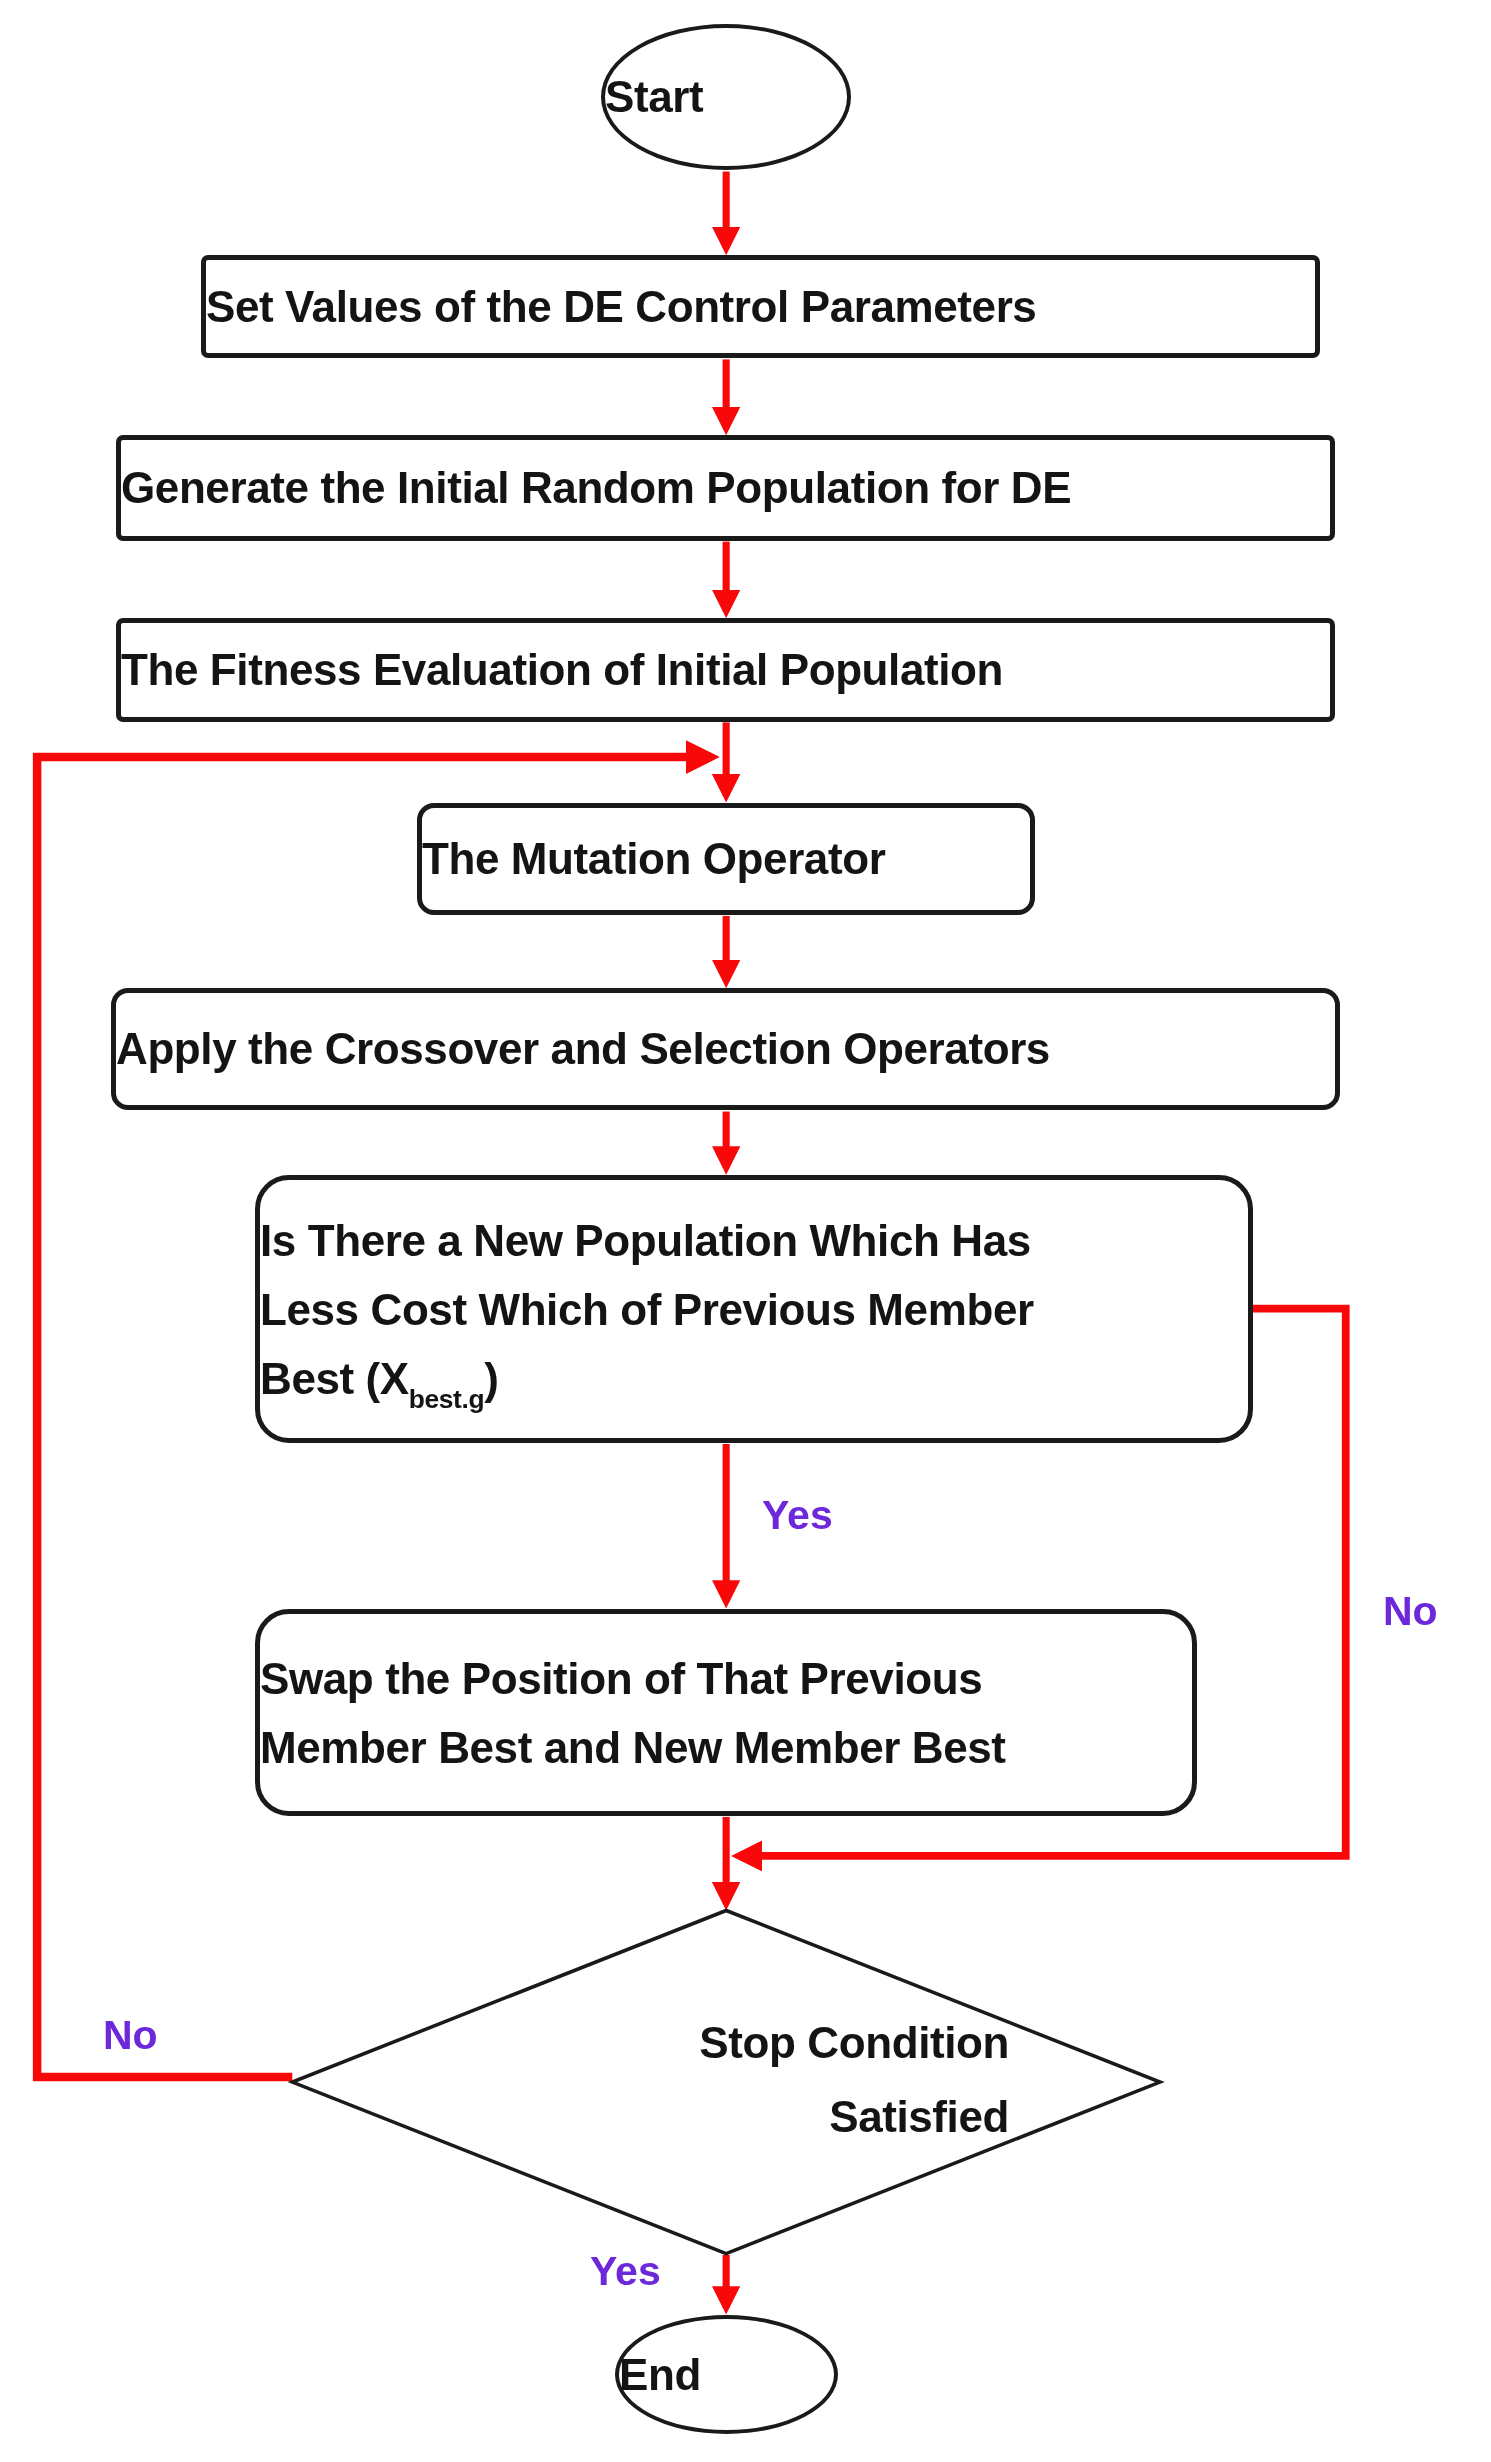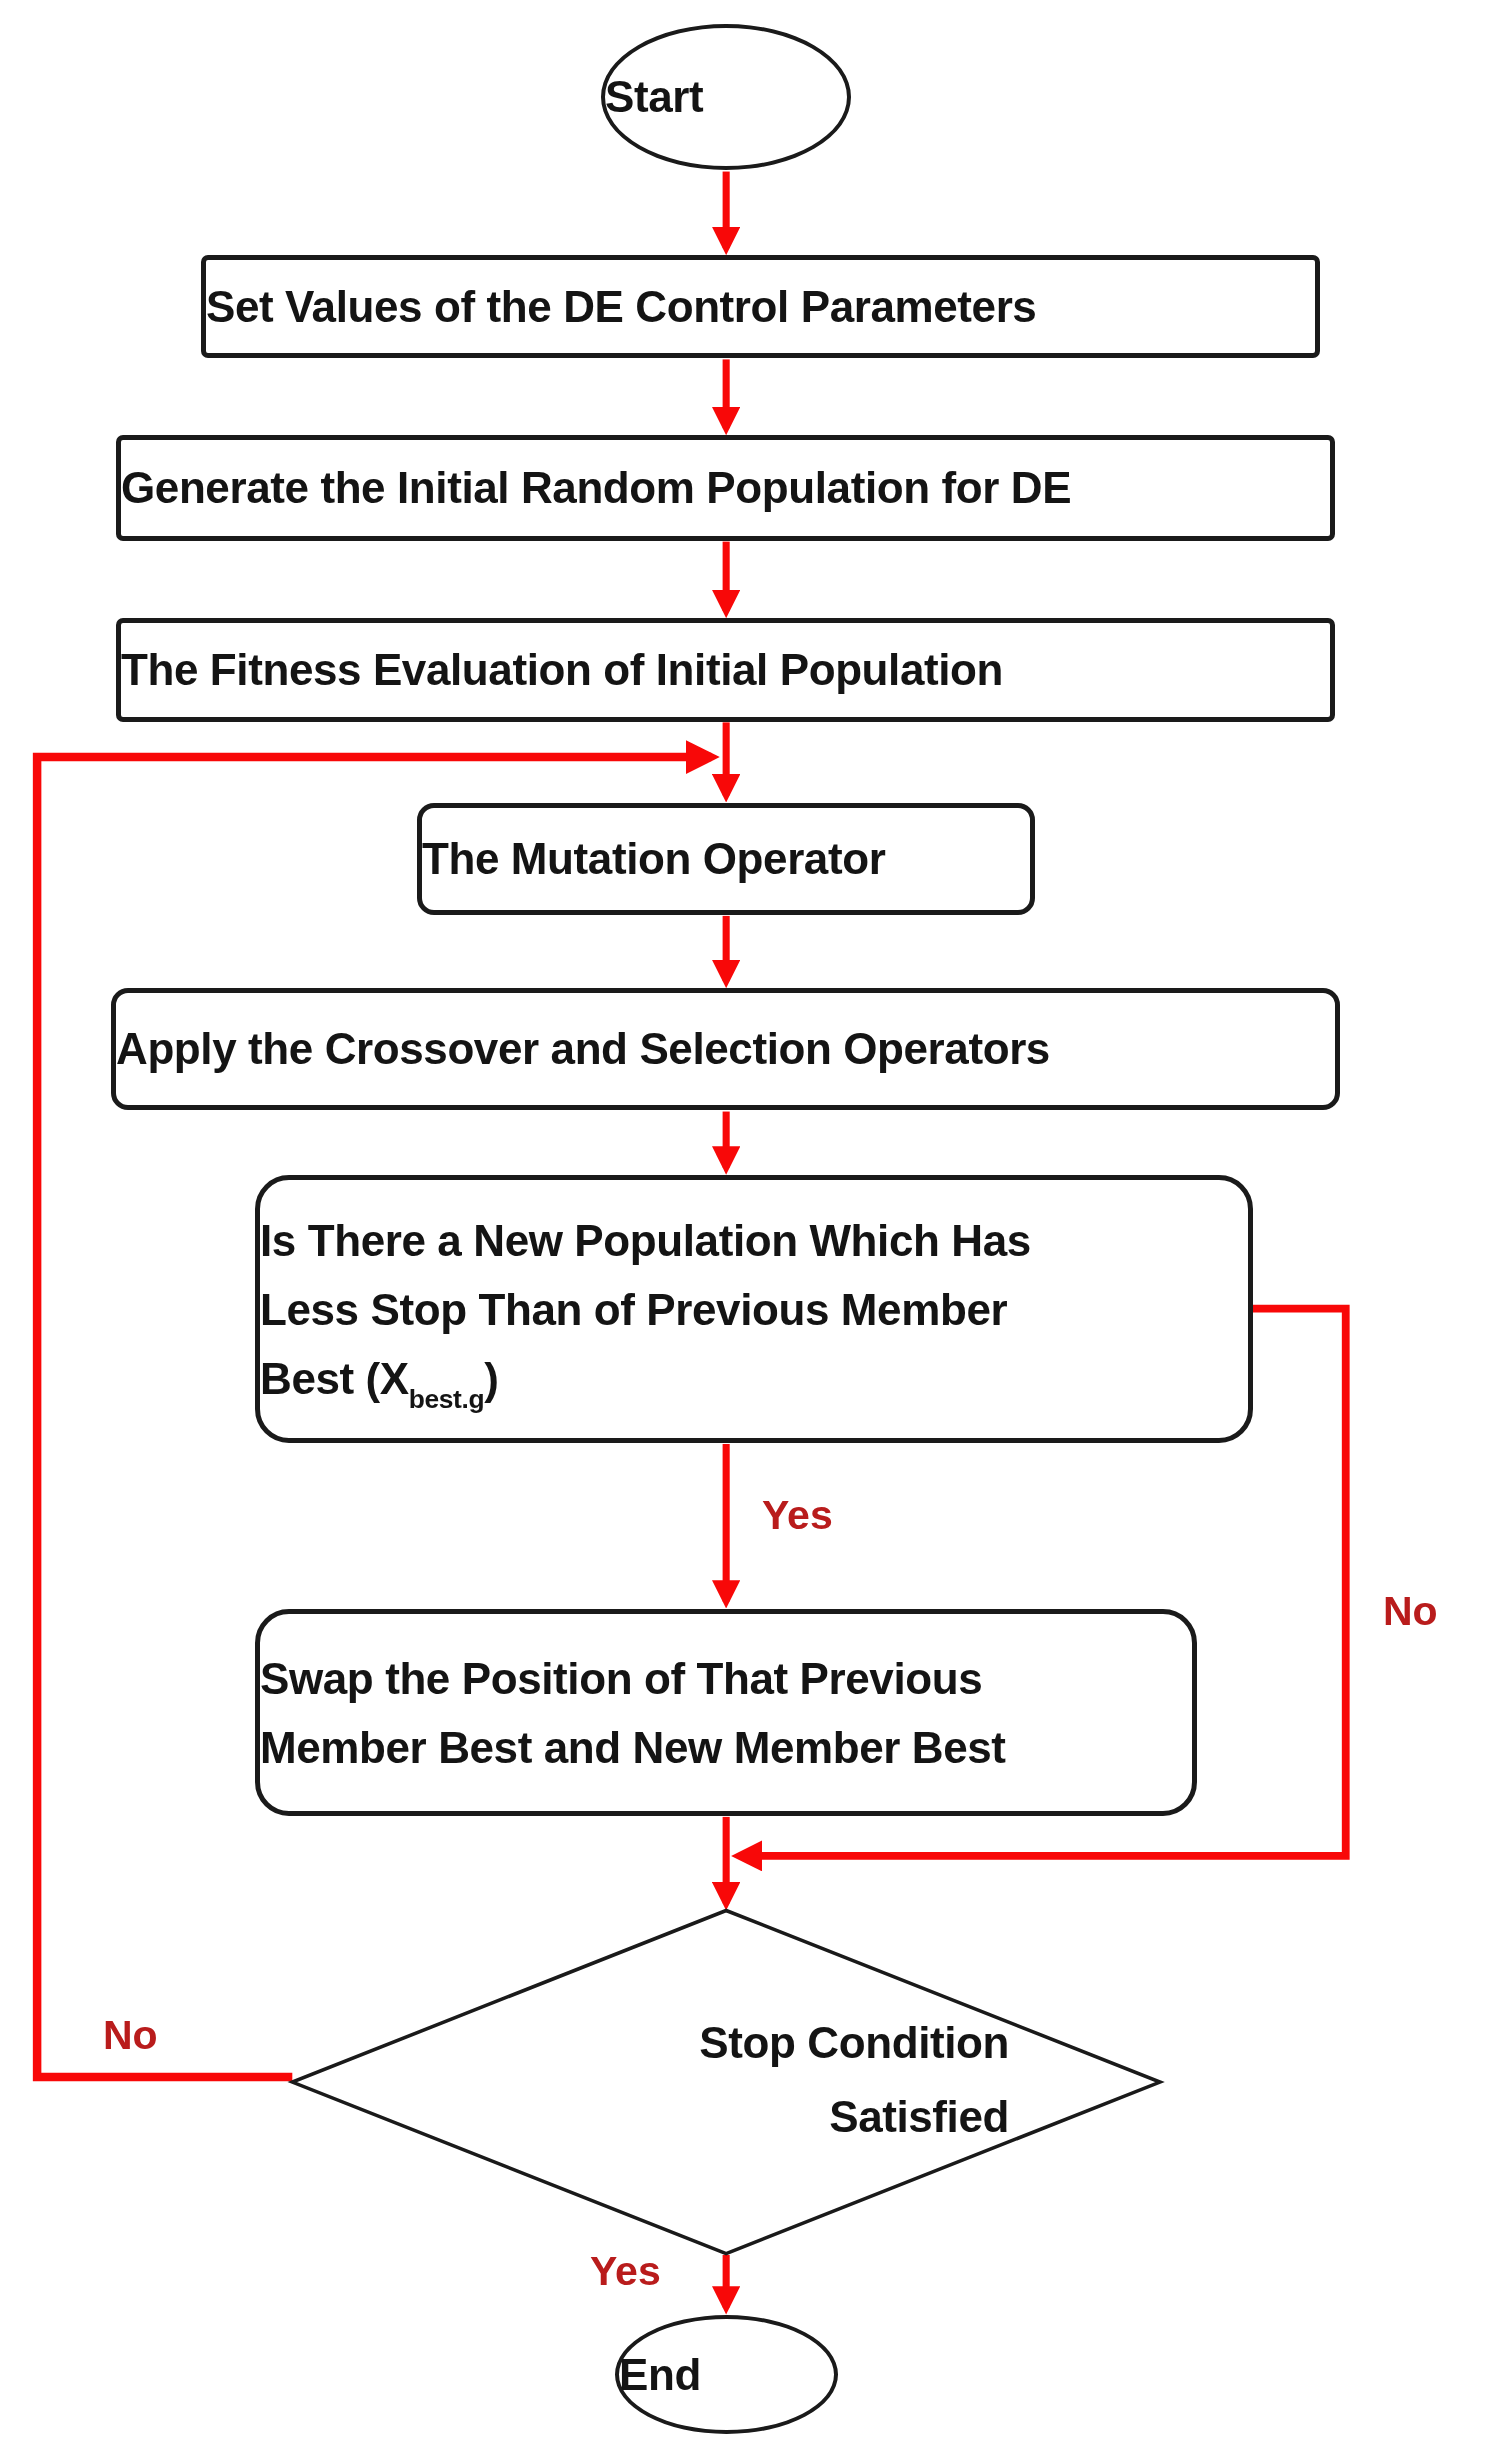--- a/index.html
+++ b/index.html
@@ -30,21 +30,21 @@
   .ellipse{border-radius:50%;border-width:4.3px;}
   .multiline{line-height:69px;}
   .diamond-text{
     position:absolute;z-index:2;
     text-align:right;font-weight:700;font-size:44px;
     line-height:74px;letter-spacing:-0.4px;
     background:transparent;border:none;
   }
   .edge-label{
     position:absolute;z-index:3;
-    font-weight:700;font-size:41px;color:#b91c1c;
+    font-weight:700;font-size:41px;color:#6d28d9;
     background:transparent;white-space:nowrap;
   }
   sub.subscript{
     font-size:0.60em;
     line-height:0;
     position:relative;
     top:0.18em;
   }
 </style>
 </head>
@@ -95,21 +95,21 @@
   <div class="node round" style="left:417px;top:803px;width:618px;height:112px;">
     <span>The Mutation Operator</span>
   </div>
 
   <div class="node round" style="left:111px;top:988px;width:1229px;height:122px;">
     <span>Apply the Crossover and Selection Operators</span>
   </div>
 
   <div class="node biground multiline" style="left:255px;top:1175px;width:998px;height:268px;">
     <div>Is There a New Population Which Has</div>
-    <div>Less Stop Than of Previous Member</div>
+    <div>Less Cost Which of Previous Member</div>
     <div>
       <span>Best (X</span><sub class="subscript">best.g</sub><span>)</span>
     </div>
   </div>
 
   <div class="node biground multiline" style="left:255px;top:1609px;width:942px;height:207px;">
     <div>Swap the Position of That Previous</div>
     <div>Member Best and New Member Best</div>
   </div>
 

